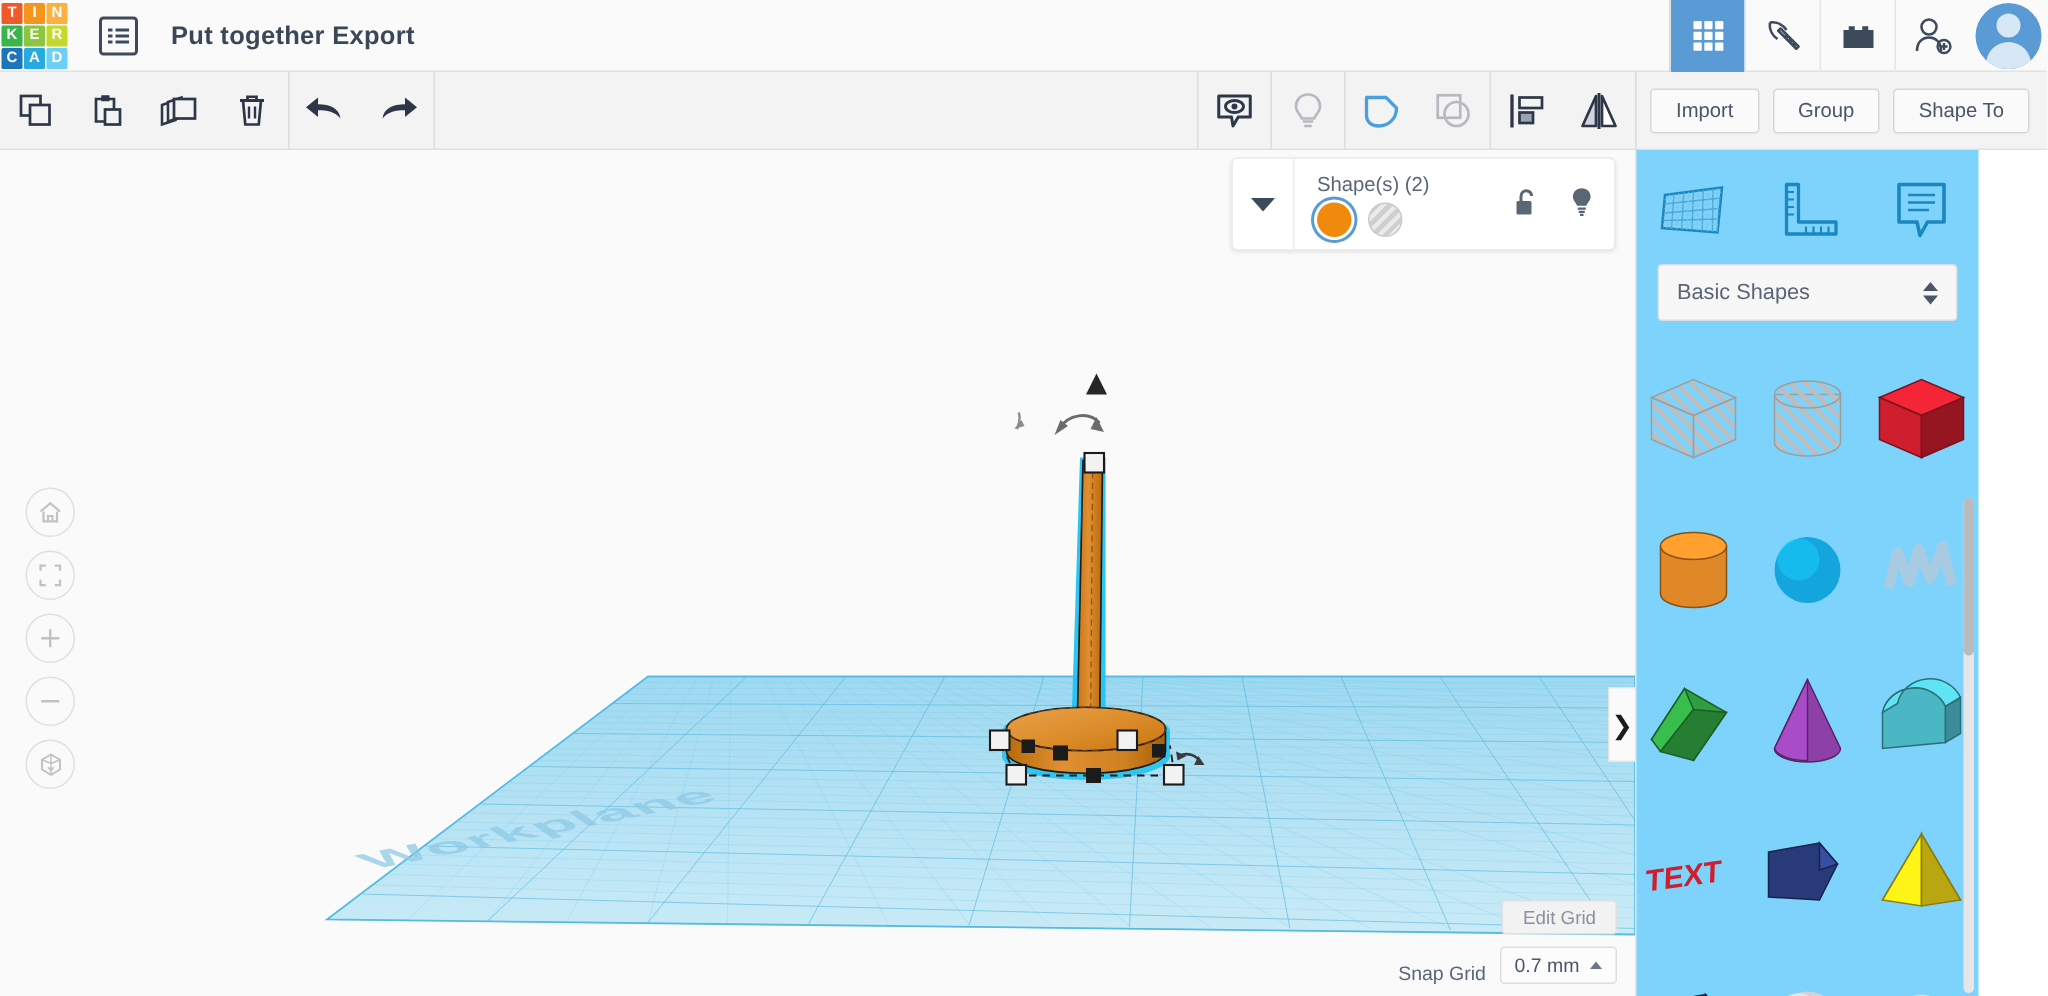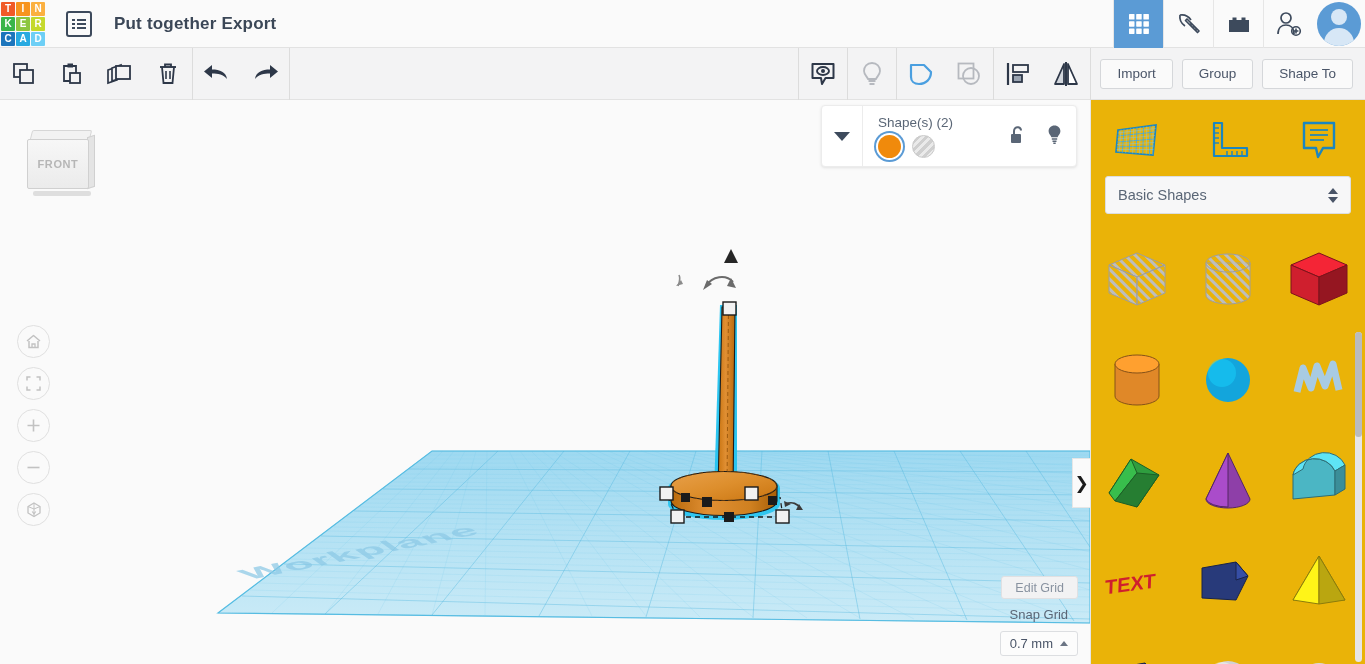--- a/index.html
+++ b/index.html
@@ -128,21 +128,21 @@
   }
 
   
   .grid-controls {
     position:absolute; right:12px; bottom:8px; display:flex; flex-direction:column; align-items:flex-end; gap:8px;
   }
   .edit-grid-btn {
     height:23px; padding:0 13px; background:#f2f2f3; border:1px solid #e0e0e2; border-radius:3px;
     font-size:12.5px; color:#8892a0; display:flex; align-items:center; cursor:pointer;
   }
-  .snap-row { display:flex; align-items:center; gap:9px;flex-direction:column; }
+  .snap-row { display:flex; align-items:flex-end; gap:9px; }
   .snap-label { font-size:13px; color:#5a6676; }
   .snap-select {
     height:25px; padding:0 9px; background:#fcfcfc; border:1px solid #dcdee1; border-radius:3px;
     font-size:13px; color:#4a5568; display:flex; align-items:center; gap:7px; cursor:pointer;
   }
   .caret-up { width:0;height:0;border-left:4px solid transparent;border-right:4px solid transparent;border-bottom:5px solid #6b7584; }
 
   
   .inspector {
     position:absolute; left:821px; top:105px; width:256px; height:62px;
@@ -176,22 +176,22 @@
   .tooltip::after {
     content:""; position:absolute; top:-7px; left:41px;
     border-left:8px solid transparent; border-right:8px solid transparent;
     border-bottom:8px solid #3d4a5c;
   }
   .tt-title { color:#ffffff; font-size:13.5px; font-weight:bold; line-height:1.35; }
   .tt-key { color:#4cd98a; font-size:13.5px; line-height:1.45; }
 
   
   .right-panel {
-    position:absolute; left:1090px; top:100px; width:275px; height:564px;
-    background:#eab308; border-left:1px solid #e6e6e6;
+    position:absolute; left:1090px; top:100px; width:229px; height:564px;
+    background:#7dd3fc; border-left:1px solid #e6e6e6;
   }
   .rp-tools { display:flex; height:72px; align-items:center; padding-top:8px; }
   .rp-tool { flex:1; display:flex; align-items:center; justify-content:center; cursor:pointer; }
   .rp-select-wrap { padding:4px 14px 0 14px; }
   .rp-select {
     height:38px; background:#f7f7f8; border:1px solid #dcdee1; border-radius:3px;
     display:flex; align-items:center; padding:0 12px; font-size:14.5px; color:#5a6676; cursor:pointer;
   }
   .rp-select .stepper { margin-left:auto; display:flex; flex-direction:column; gap:3px; }
   .stp-up { width:0;height:0;border-left:5px solid transparent;border-right:5px solid transparent;border-bottom:6px solid #4a5568; }
@@ -469,26 +469,20 @@
           <line x1="291" y1="459" x2="1090" y2="476"></line>
         <line x1="275" y1="470" x2="1090" y2="490"></line>
           <line x1="267" y1="476" x2="1090" y2="497"></line>
         <line x1="259" y1="483" x2="1090" y2="505"></line>
           <line x1="250" y1="490" x2="1090" y2="512"></line>
       </g>
     </svg>
 
     <div class="wp-text">Workplane</div>
 
-    <div class="viewcube">
-      <div class="vc-top"></div>
-      <div class="vc-side"></div>
-      <div class="vc-face">FRONT</div>
-      <div class="vc-shadow"></div>
-    </div>
 
     <div class="nav-btns">
       <div class="nav-btn">
         <svg width="17" height="17" viewBox="0 0 17 17">
           <path d="M2 8 L8.5 2.5 L15 8" fill="none" stroke="#c2c2c2" stroke-width="1.5" stroke-linejoin="round"></path>
           <path d="M4 8 V14.5 H13 V8" fill="none" stroke="#c2c2c2" stroke-width="1.5"></path>
           <path d="M7 14.5 V11 H10 V14.5" fill="none" stroke="#c2c2c2" stroke-width="1.3"></path>
         </svg>
       </div>
       <div class="nav-btn">

